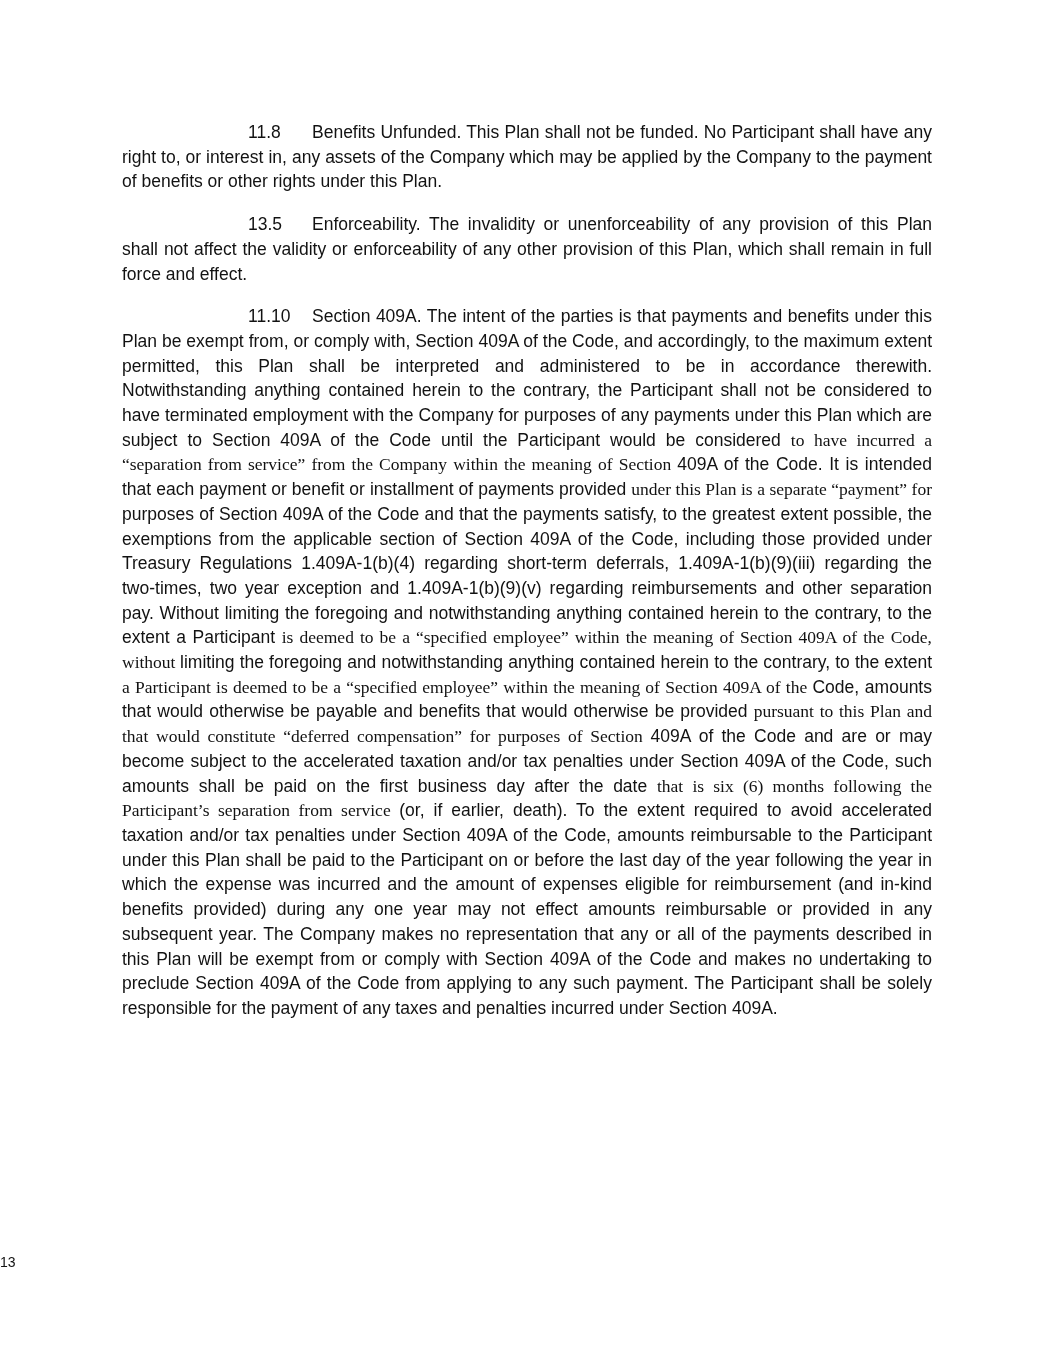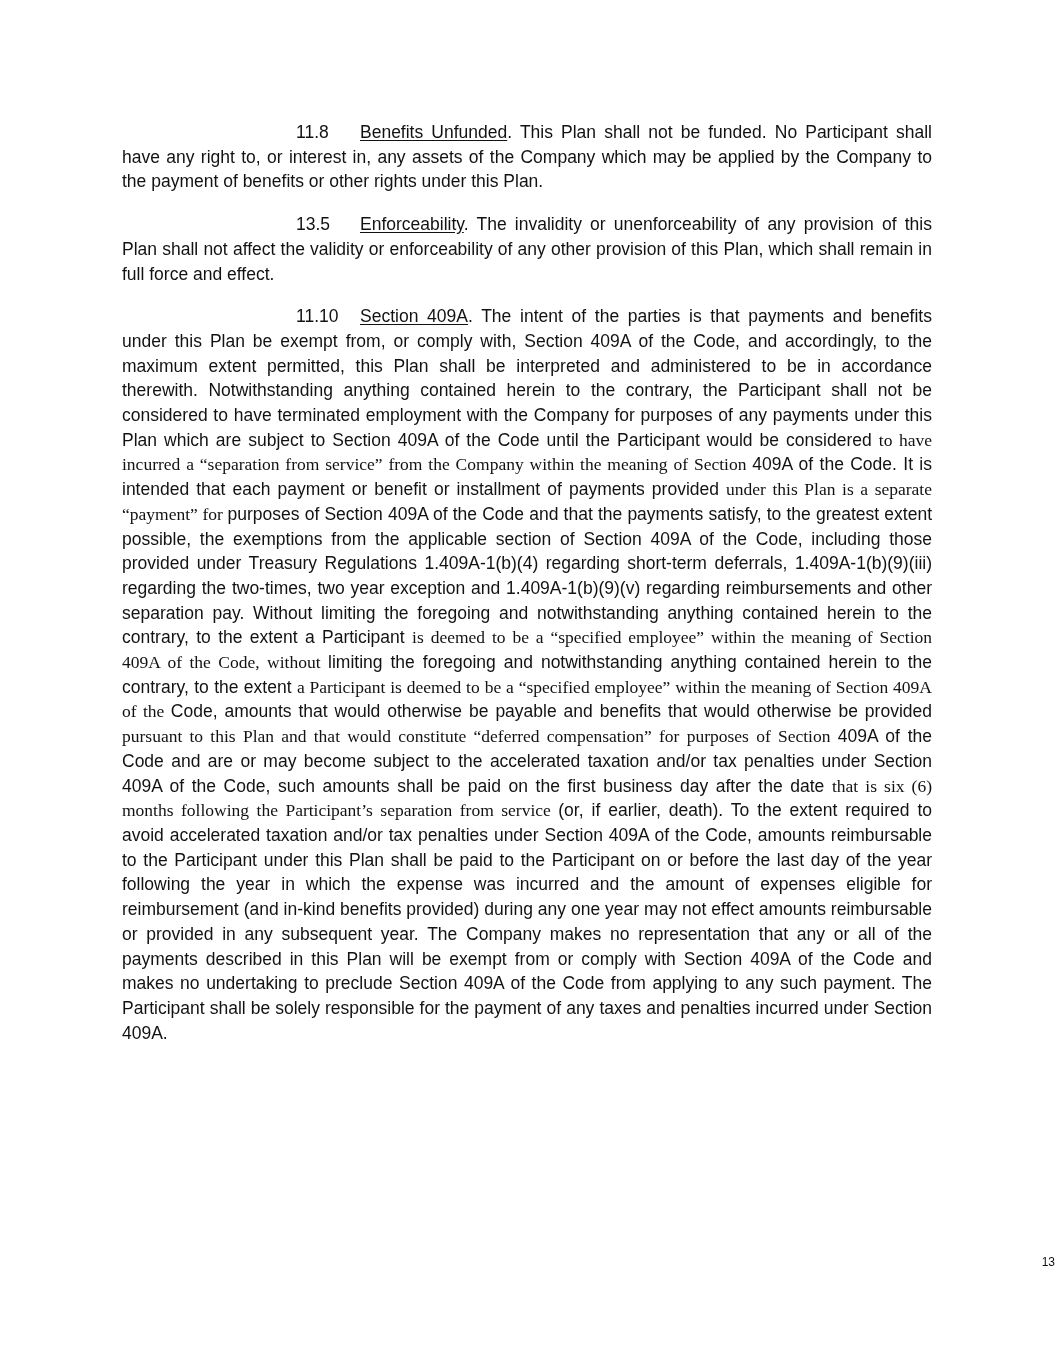--- a/index.html
+++ b/index.html
@@ -26,36 +26,34 @@
     text-align: justify;
   }
   .para {
     margin: 0 0 18px 0;
     text-indent: 126px;
   }
   .sec-num {
     display: inline-block;
     width: 64px;
     text-indent: 0;
-    margin-left: 48px;
   }
   .sec-heading {
-    text-decoration: underline;
     text-underline-offset: 2px;
   }
   .seg.serif {
     font-family: "Liberation Serif", serif;
   }
   .footer {
     position: absolute;
     left: 0;
     right: 0;
     top: 1250px;
-    text-align: right;
-    font-size: 12px;
+    text-align: left;
+    font-size: 14px;
     line-height: 24px;
   }
 </style>
 </head>
 <body>
 
 <div class="page">
   <main class="doc">
   <p class="para"><span class="sec-num">11.8</span><span class="sec-heading">Benefits Unfunded</span><span class="sec-body"><span class="seg">. This Plan shall not be funded. No Participant shall have any right to, or interest in, any assets of the Company which may be applied by the Company to the payment of benefits or other rights under this Plan.</span></span></p>
 

